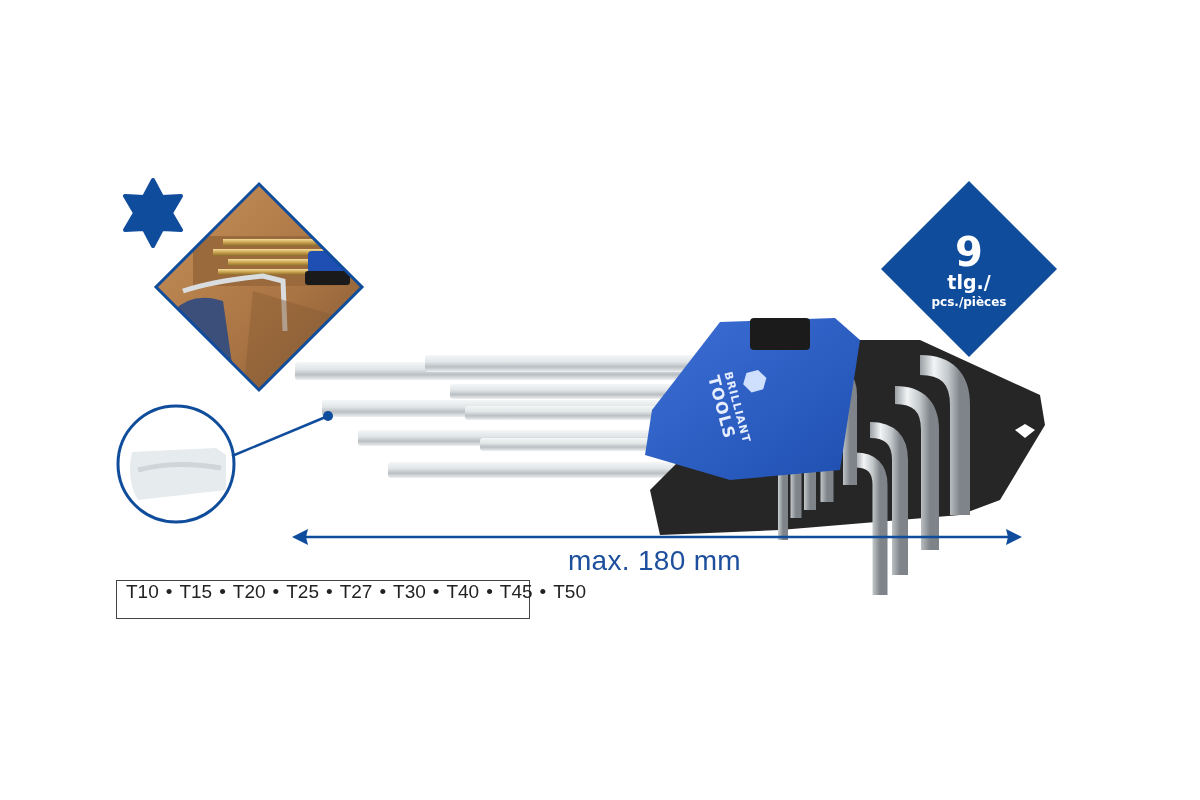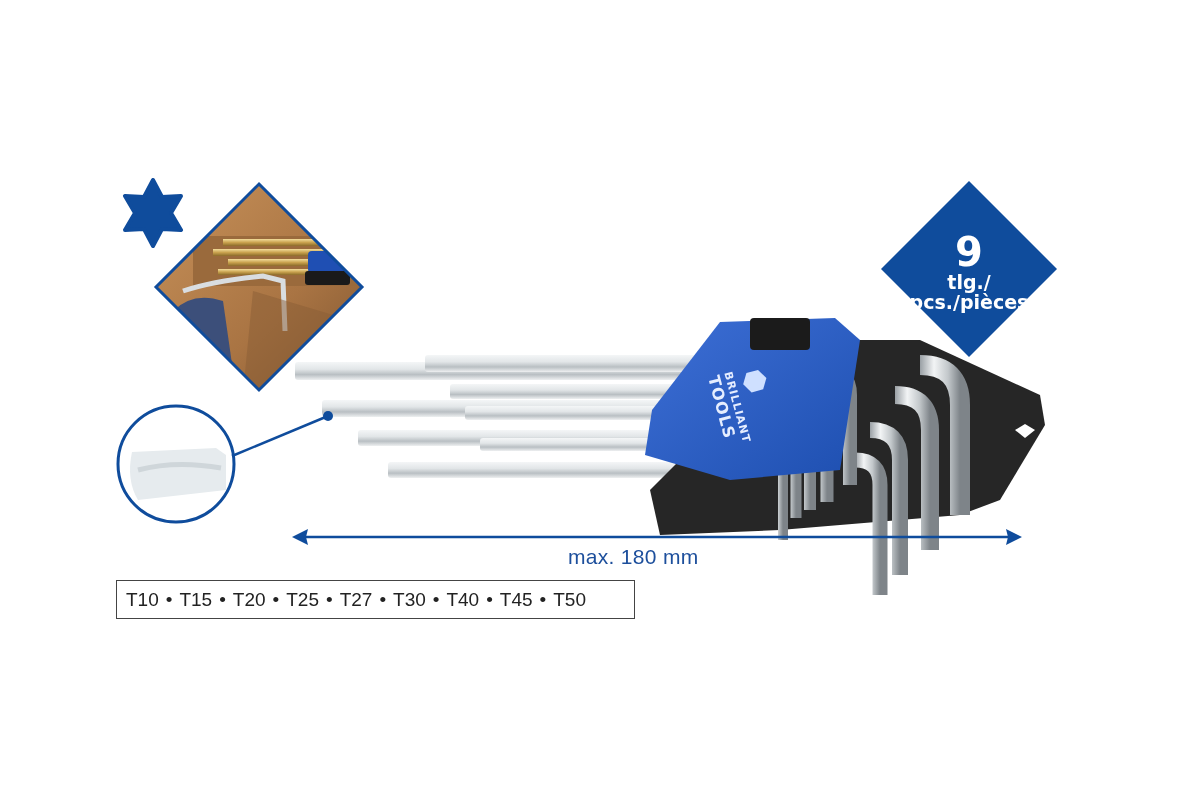--- a/index.html
+++ b/index.html
@@ -4,26 +4,26 @@
 <style>
   html,body{margin:0;padding:0;background:#fff;}
   body{width:1200px;height:800px;position:relative;overflow:hidden;font-family:"DejaVu Sans",sans-serif;}
   .abs{position:absolute;}
   .torx-icon{left:118px;top:178px;width:70px;height:70px;}
   .photo-diamond{left:153px;top:181px;width:212px;height:212px;}
   .badge{left:881px;top:181px;width:176px;height:176px;}
   .badge-text{position:absolute;left:0;top:0;width:176px;height:176px;display:flex;flex-direction:column;align-items:center;justify-content:center;color:#fff;font-weight:bold;text-align:center;}
   .badge-num{font-size:40px;line-height:40px;margin-top:6px;}
   .badge-l1{font-size:19px;line-height:20px;}
-  .badge-l2{font-size:19px;line-height:20px;}
+  .badge-l2{font-size:12px;line-height:20px;}
   .zoom-circle{left:118px;top:405px;width:120px;height:120px;}
   .product{left:280px;top:300px;width:780px;height:320px;}
   .measure{left:292px;top:525px;width:730px;height:24px;}
-  .measure-label{left:568px;top:545px;font-size:21px;color:#1d4f9c;font-family:"Liberation Sans",sans-serif;letter-spacing:0.3px;}
-  .sizes{left:116px;top:580px;width:519px;height:39px;border:1.5px solid #444;box-sizing:border-box;display:flex;align-items:center;padding-left:9px;font-size:19px;color:#222;font-family:"Liberation Sans",sans-serif;white-space:nowrap;}
+  .measure-label{left:568px;top:545px;font-size:28px;color:#1d4f9c;font-family:"Liberation Sans",sans-serif;letter-spacing:0.3px;}
+  .sizes{left:116px;top:580px;width:414px;height:39px;border:1.5px solid #444;box-sizing:border-box;display:flex;align-items:flex-start;padding-left:9px;font-size:19px;color:#222;font-family:"Liberation Sans",sans-serif;white-space:nowrap;}
   .sizes span.sep{margin:0 7px;}
 </style>
 </head>
 <body>
 
 <svg class="abs torx-icon" viewBox="0 0 70 70">
   <path d="M35 2 L44 19 L63 18 L53 35 L63 52 L44 51 L35 68 L26 51 L7 52 L17 35 L7 18 L26 19 Z" fill="#0f4c9c" stroke="#0f4c9c" stroke-width="4" stroke-linejoin="round"></path>
 </svg>
 
 <svg class="abs photo-diamond" viewBox="0 0 212 212">

